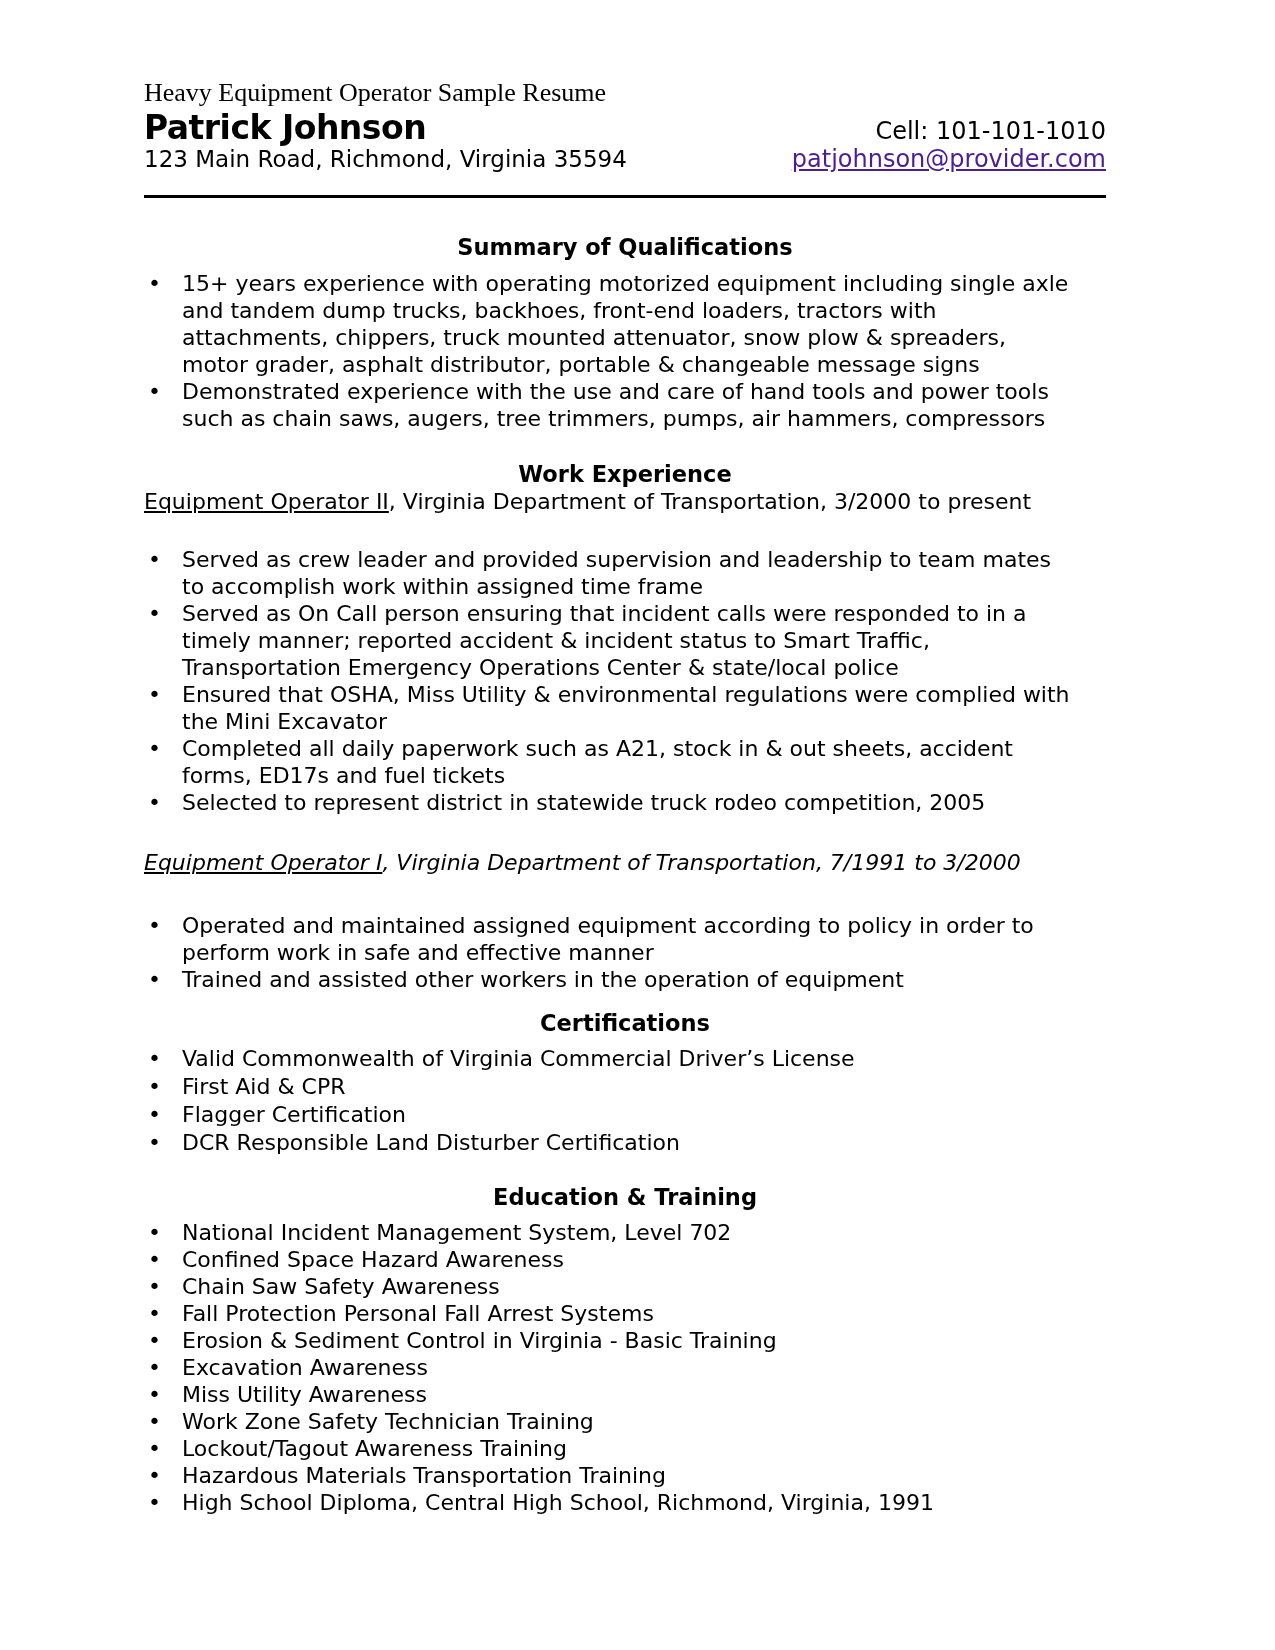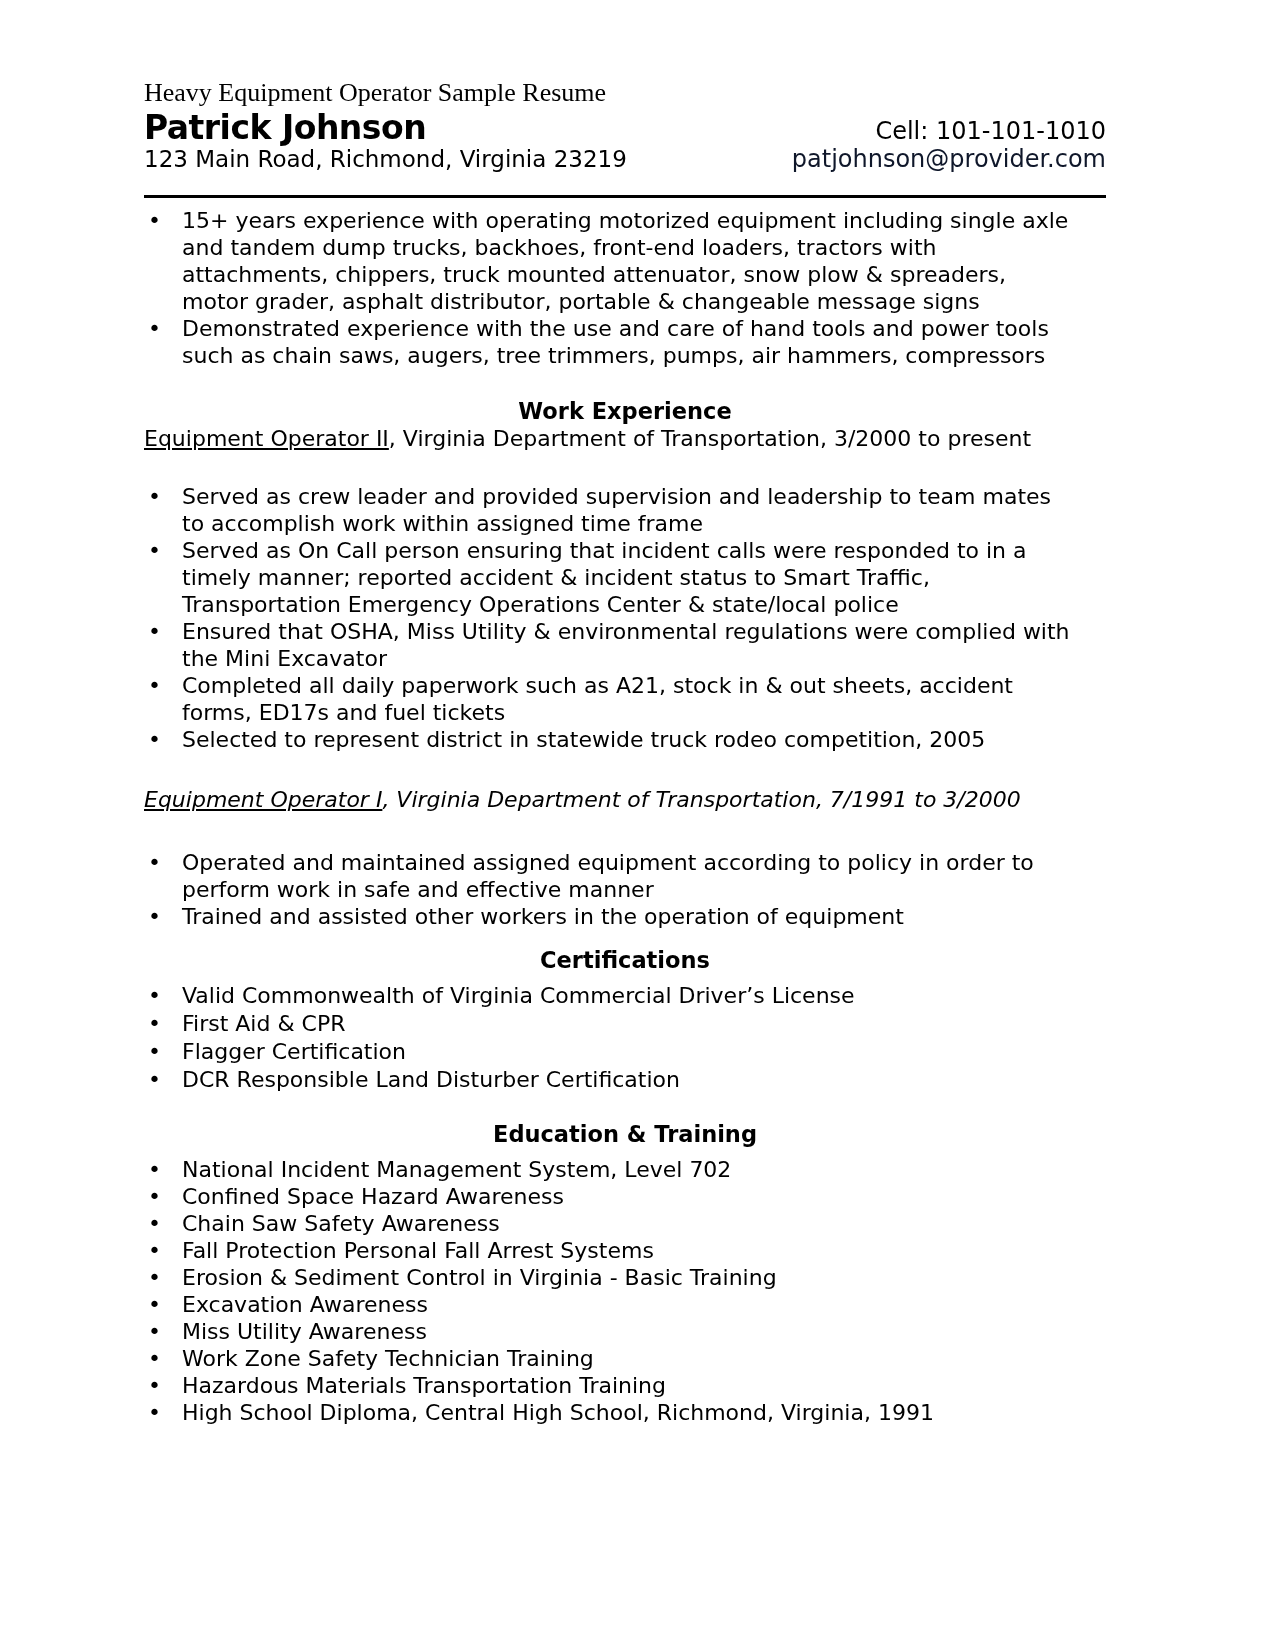--- a/index.html
+++ b/index.html
@@ -16,21 +16,21 @@
   .doc-title {
     font-family:"Liberation Serif", serif;
     font-size:26px; line-height:30px;
     font-weight:400;
   }
   .hdr-row { display:flex; justify-content:space-between; align-items:baseline; }
   .hdr-row.first { margin-top:2px; }
   .person-name { font-size:33px; font-weight:bold; line-height:36px; letter-spacing:-0.5px; }
   .contact-cell { font-size:24px; line-height:27px; }
   .person-address { font-size:23px; line-height:27px; }
-  .contact-email { font-size:24px; line-height:27px; color:#0f172a; cursor:pointer; }
+  .contact-email { font-size:24px; line-height:27px; color:#4c1d95; text-decoration:underline; cursor:pointer; }
   .rule {
     border:none; border-top:3px solid #000;
     margin:22px 0 0 0; width:100%;
   }
   .sec-title {
     text-align:center; font-weight:bold;
     font-size:22.5px; line-height:27px;
     margin:0;
   }
   .sec-title.summary   { margin-top:36px; }
@@ -66,26 +66,27 @@
 <div class="page">
 
   <div class="doc-title">Heavy Equipment Operator Sample Resume</div>
 
   <div class="hdr-row first">
     <div class="person-name">Patrick Johnson</div>
     <div class="contact-cell">Cell: 101-101-1010</div>
   </div>
 
   <div class="hdr-row">
-    <div class="person-address">123 Main Road, Richmond, Virginia 23219</div>
+    <div class="person-address">123 Main Road, Richmond, Virginia 35594</div>
     <a class="contact-email">patjohnson@provider.com</a>
   </div>
 
   <hr class="rule">
 
+  <h2 class="sec-title summary">Summary of Qualifications</h2>
   <ul class="blist summary-list">
     <li>15+ years experience with operating motorized equipment including single axle
 and tandem dump trucks, backhoes, front-end loaders, tractors with
 attachments, chippers, truck mounted attenuator, snow plow &amp; spreaders,
 motor grader, asphalt distributor, portable &amp; changeable message signs</li>
     <li>Demonstrated experience with the use and care of hand tools and power tools
 such as chain saws, augers, tree trimmers, pumps, air hammers, compressors</li>
   </ul>
 
   <h2 class="sec-title workexp">Work Experience</h2>
@@ -122,17 +123,18 @@
   <h2 class="sec-title education">Education &amp; Training</h2>
   <ul class="blist edu-list">
     <li>National Incident Management System, Level 702</li>
     <li>Confined Space Hazard Awareness</li>
     <li>Chain Saw Safety Awareness</li>
     <li>Fall Protection Personal Fall Arrest Systems</li>
     <li>Erosion &amp; Sediment Control in Virginia - Basic Training</li>
     <li>Excavation Awareness</li>
     <li>Miss Utility Awareness</li>
     <li>Work Zone Safety Technician Training</li>
+    <li>Lockout/Tagout Awareness Training</li>
     <li>Hazardous Materials Transportation Training</li>
     <li>High School Diploma, Central High School, Richmond, Virginia, 1991</li>
   </ul>
 
 </div>
 
 </body></html>

